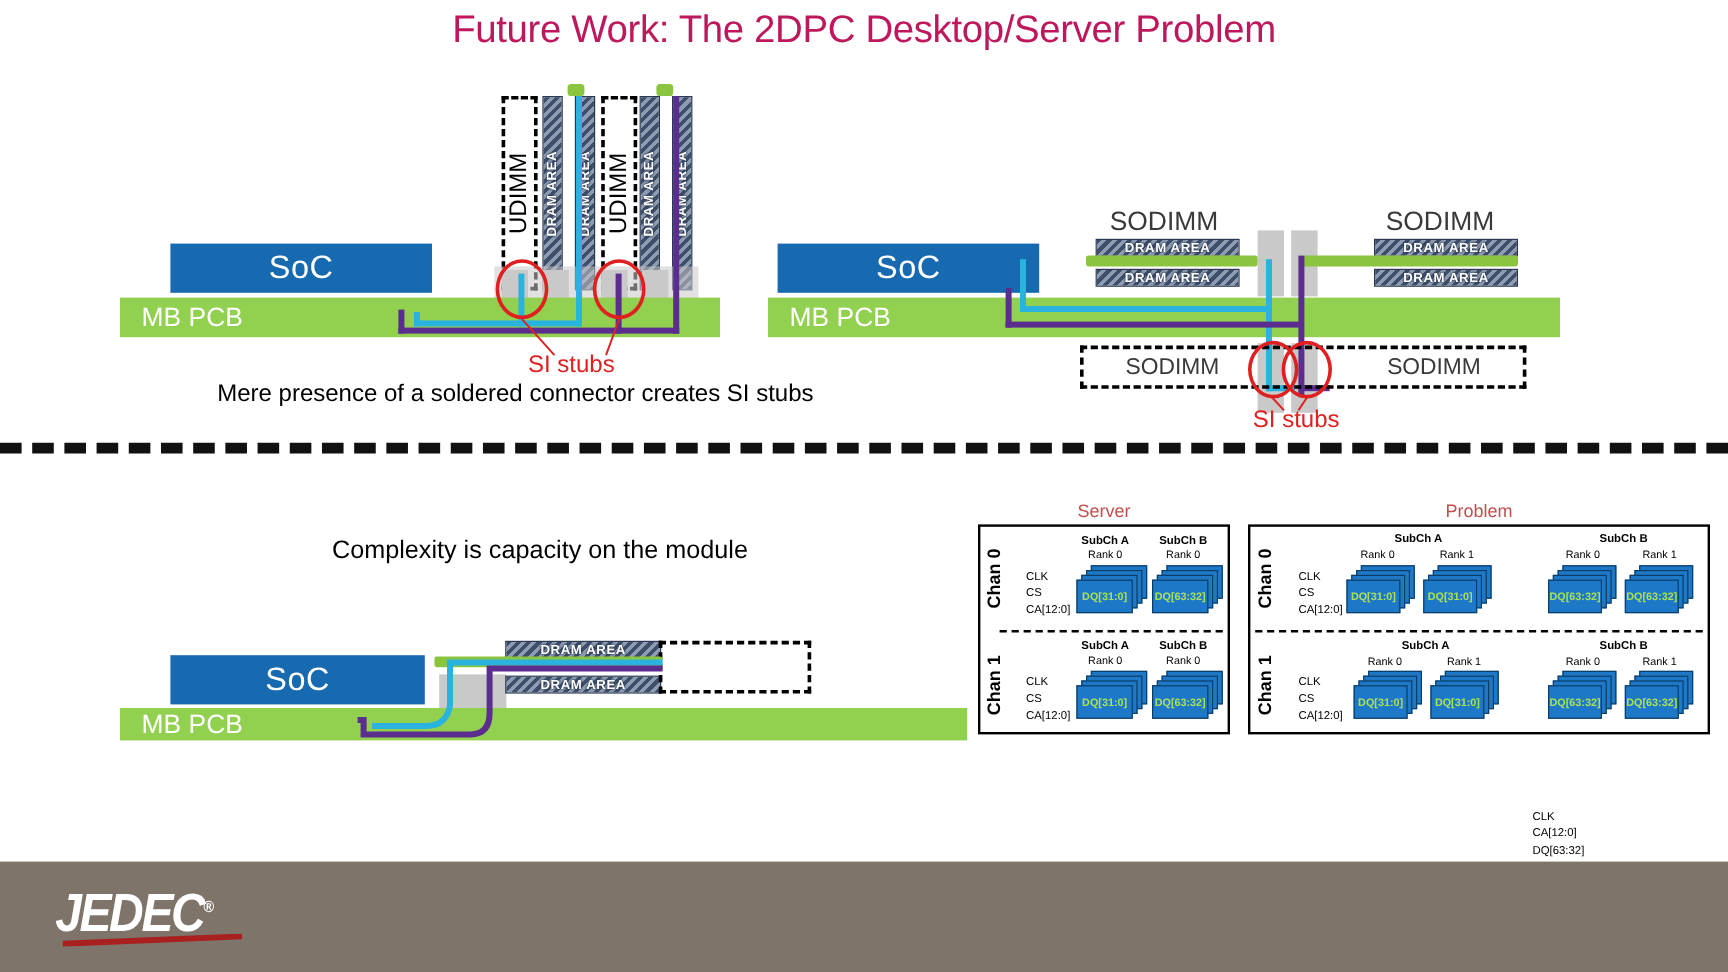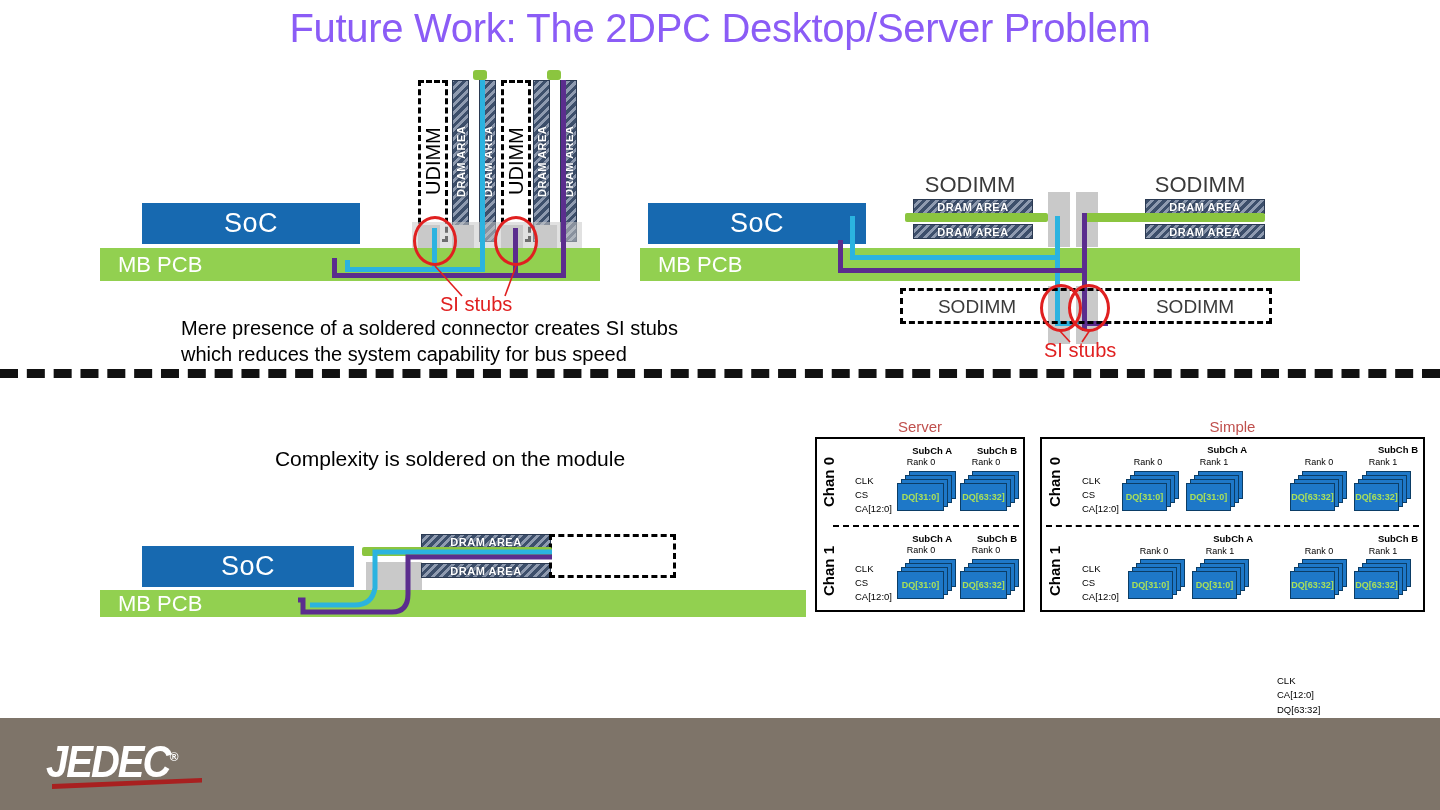--- a/index.html
+++ b/index.html
@@ -9,22 +9,22 @@
     font-family:"Liberation Sans", sans-serif;
     overflow:hidden;
     position:relative;
   }
   .slide{position:absolute;left:0;top:0;width:1440px;height:810px;}
 
   
   .title{
     position:absolute;left:0;top:6px;width:1440px;
     text-align:center;
-    font-size:40px;
-    color:#8b5cf6;
+    font-size:32px;
+    color:#be185d;
     font-family:"Liberation Sans", sans-serif;
     letter-spacing:-0.3px;
   }
 
   
   .soc{
     position:absolute;
     background:#1769B0;
     color:#ffffff;
     display:flex;align-items:center;justify-content:center;
@@ -160,21 +160,21 @@
     writing-mode:vertical-rl;
     transform:rotate(180deg);
     text-align:center;
   }
   .sig{
     position:absolute;
     font-size:9.5px;color:#000;line-height:1.45;
   }
   .subch{
     position:absolute;
-    font-size:9.5px;color:#000;font-weight:bold;text-align:right;
+    font-size:9.5px;color:#000;font-weight:bold;text-align:center;
   }
   .rank{
     position:absolute;
     font-size:9px;color:#000;text-align:center;
   }
   .chan-sep{
     position:absolute;height:0;border-top:2px dashed #000;
   }
   
   .stack{position:absolute;}
@@ -302,27 +302,26 @@
     <svg class="leader" style="left:0;top:0;width:1440px;height:810px;">
       <line x1="1059" y1="330" x2="1070" y2="342" stroke="#E02020" stroke-width="1.6"></line>
       <line x1="1090" y1="330" x2="1082" y2="342" stroke="#E02020" stroke-width="1.6"></line>
     </svg>
 
     <div class="label-red" style="left:1044px;top:339px;">SI stubs</div>
   </div>
 
   <div class="plain" style="left:181px;top:315px;width:600px;">
     <div>Mere presence of a soldered connector creates SI stubs</div>
-    <div>which reduces the system capability for bus speed</div>
   </div>
 
   <div class="divider"></div>
 
   <div class="plain" style="left:110px;top:443px;width:680px;text-align:center;font-size:21px;line-height:1.5;">
-    <div>Complexity is soldered on the module</div>
+    <div>Complexity is capacity on the module</div>
   </div>
 
   <div>
     <div class="connector" style="left:366px;top:562px;width:56px;height:28px;"></div>
 
     <div class="dram-area" style="left:421px;top:534px;width:130px;height:15px;">DRAM AREA</div>
     <div class="dram-area" style="left:421px;top:563px;width:130px;height:15px;">DRAM AREA</div>
 
     <div class="dashbox" style="left:549px;top:534px;width:127px;height:44px;"></div>
 
@@ -395,21 +394,21 @@
     <div class="rank" style="left:955px;top:545px;width:62px;">Rank 0</div>
     <div class="stack" style="left:960px;top:559px;width:62px;height:40px;">
       <i style="left:12px;top:0;width:47px;height:28px;"></i>
       <i style="left:8px;top:4px;width:47px;height:28px;"></i>
       <i style="left:4px;top:8px;width:47px;height:28px;"></i>
       <i class="front" style="left:0;top:12px;width:47px;height:28px;">DQ[63:32]</i>
     </div>
   </div>
 
   <div>
-    <div class="topo-title" style="left:1040px;top:418px;width:385px;">Simple</div>
+    <div class="topo-title" style="left:1040px;top:418px;width:385px;">Problem</div>
     <div class="topo-box" style="left:1040px;top:437px;width:385px;height:175px;"></div>
 
     <div class="chan-lbl" style="left:1046px;top:448px;width:20px;height:68px;">Chan 0</div>
     <div class="chan-lbl" style="left:1046px;top:537px;width:20px;height:68px;">Chan 1</div>
 
     <div class="chan-sep" style="left:1046px;top:525px;width:373px;"></div>
 
     <div class="sig" style="left:1082px;top:474px;">
       <div>CLK</div>
       <div>CS</div>

